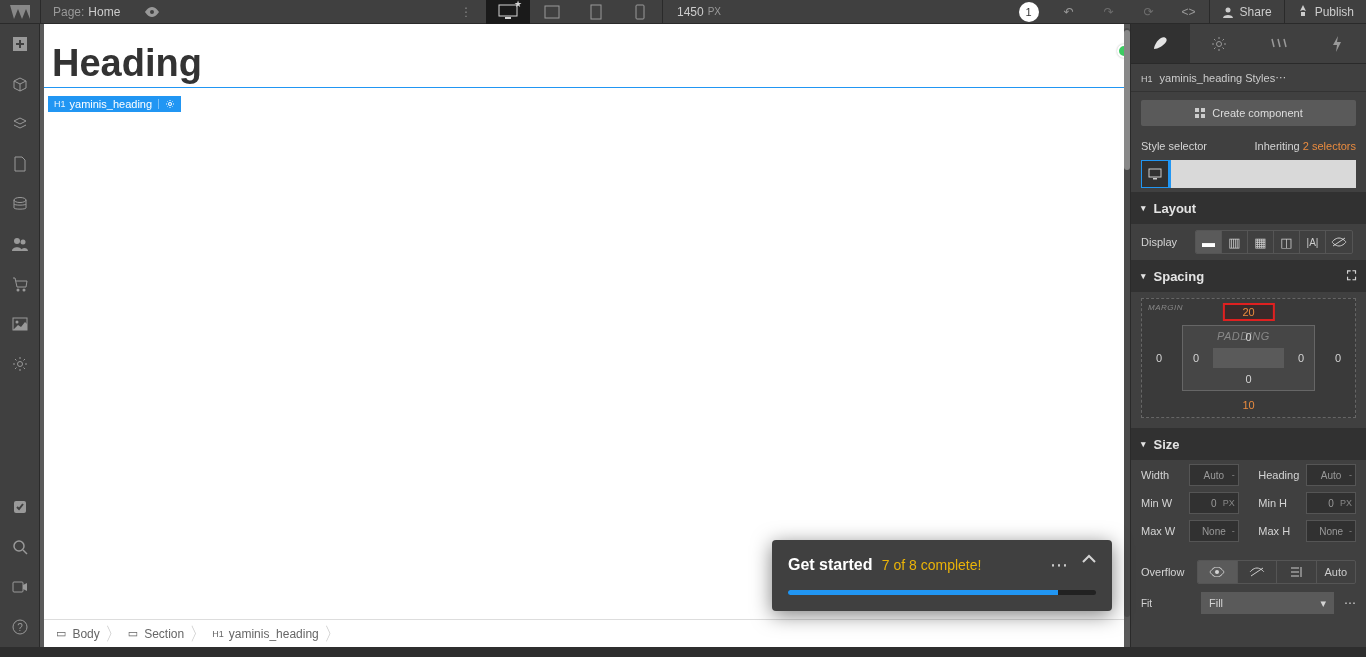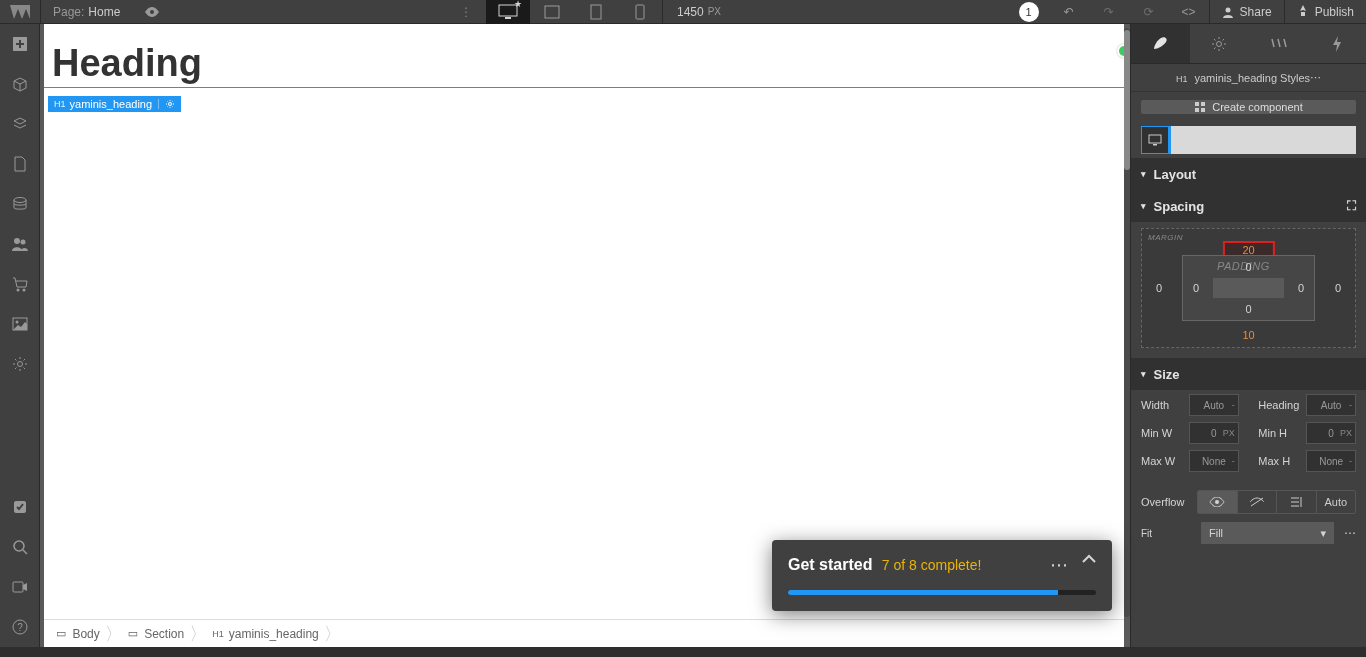--- a/index.html
+++ b/index.html
@@ -47,22 +47,22 @@
 .gs-title { font-size: 16px; font-weight: bold; color: #fff; }
 .gs-sub { font-size: 14px; color: #eab308; margin-left: 6px; }
 .gs-icons { display: flex; gap: 14px; color: #d4d4d4; }
 .gs-progress { margin-top: 14px; height: 5px; background: #222; border-radius: 3px; position: relative; overflow: hidden; }
 .gs-progress .bar { position: absolute; left: 0; top: 0; bottom: 0; width: 87.5%; background: #2196f3; }
 
 .right-panel { width: 236px; background: #404040; border-left: 1px solid #2a2a2a; display: flex; flex-direction: column; overflow: hidden; }
 .rp-tabs { height: 40px; display: flex; border-bottom: 1px solid #2a2a2a; }
 .rp-tab { flex: 1; display: flex; align-items: center; justify-content: center; color: #999; cursor: pointer; }
 .rp-tab.active { background: #313131; color: #fff; }
-.rp-section-hd { height: 24px; background: #404040; display: flex; align-items: center; padding: 0 10px; font-size: 11px; color: #ccc; border-bottom: 1px solid #333; justify-content: center; }
-.create-comp { margin: 8px 10px; height: 14px; background: #5a5a5a; color: #ddd; display: flex; align-items: center; justify-content: center; font-size: 11px; border-radius: 2px; cursor: pointer; }
+.rp-section-hd { height: 24px; background: #404040; display: flex; align-items: center; padding: 0 10px; font-size: 11px; color: #ccc; border-bottom: 1px solid #333; justify-content: flex-start; }
+.create-comp { margin: 8px 10px; height: 26px; background: #5a5a5a; color: #ddd; display: flex; align-items: center; justify-content: center; font-size: 11px; border-radius: 2px; cursor: pointer; }
 .create-comp .ico { margin-right: 6px; }
 .ss-row { display: flex; justify-content: space-between; padding: 6px 10px 4px; font-size: 11px; }
 .ss-row .inh-link { color: #e98b3f; }
 .ss-sel { margin: 4px 10px; display: flex; }
 .ss-sel-icon { width: 28px; height: 28px; background: #313131; display: flex; align-items: center; justify-content: center; border: 1px solid #2196f3; }
 .ss-sel-input { flex: 1; height: 28px; background: #d9d9d9; border-left: 2px solid #2196f3; }
 .ss-note { padding: 4px 10px 8px; font-size: 11px; color: #999; }
 
 .section-bar { height: 32px; background: #313131; display: flex; align-items: center; padding: 0 10px; font-size: 13px; color: #e4e4e4; font-weight: bold; }
 .section-bar .caret { margin-right: 8px; font-size: 9px; }
@@ -75,21 +75,21 @@
 .disp-btn:last-child { border-right: none; }
 .disp-btn.active { background: #5a5a5a; color: #fff; }
 
 .spacing-box { margin: 6px 10px 10px; position: relative; height: 120px; }
 .margin-box { position: absolute; inset: 0; border: 1px dashed #666; background: #3a3a3a; }
 .margin-label { position: absolute; top: 4px; left: 6px; font-size: 8px; color: #888; font-style: italic; letter-spacing: 0.5px; }
 .padding-box { position: absolute; top: 26px; bottom: 26px; left: 40px; right: 40px; border: 1px solid #666; background: #464646; }
 .padding-label { position: absolute; top: 4px; left: 6px; font-size: 11px; color: #888; font-style: italic; letter-spacing: 0.5px; margin-left: 28px; }
 .inner-box { position: absolute; top: 22px; bottom: 22px; left: 30px; right: 30px; background: #5a5a5a; }
 .sp-val { position: absolute; font-size: 11px; color: #d4d4d4; }
-.sp-val.m-top { top: 14px; left: 50%; transform: translateX(-50%); padding: 1px 18px; }
+.sp-val.m-top { top: 6px; left: 50%; transform: translateX(-50%); padding: 1px 18px; }
 .sp-val.m-top.highlighted { color: #e98b3f; outline: 2px solid #e02020; background: #3a2a2a; }
 .sp-val.m-bottom { bottom: 6px; left: 50%; transform: translateX(-50%); color: #e98b3f; }
 .sp-val.m-left { left: 14px; top: 50%; transform: translateY(-50%); }
 .sp-val.m-right { right: 14px; top: 50%; transform: translateY(-50%); }
 .sp-val.p-top { top: 5px; left: 50%; transform: translateX(-50%); }
 .sp-val.p-bottom { bottom: 5px; left: 50%; transform: translateX(-50%); }
 .sp-val.p-left { left: 10px; top: 50%; transform: translateY(-50%); }
 .sp-val.p-right { right: 10px; top: 50%; transform: translateY(-50%); }
 
 .size-grid { padding: 4px 10px 8px; }
@@ -370,33 +370,56 @@
         <svg width="12" height="12" viewBox="0 0 12 12">
             <rect x="1" y="1" width="4" height="4" fill="#ccc"></rect>
             <rect x="7" y="1" width="4" height="4" fill="#ccc"></rect>
             <rect x="1" y="7" width="4" height="4" fill="#ccc"></rect>
             <rect x="7" y="7" width="4" height="4" fill="#ccc"></rect>
           </svg>
       </span>
       <span>Create component</span>
     </div>
 
+    <div class="ss-row">
+      <span>Style selector</span>
+      <span>
+        <span>Inheriting</span>
+        <span class="inh-link" style="cursor:pointer;">2 selectors</span>
+      </span>
+    </div>
     <div class="ss-sel">
       <div class="ss-sel-icon">
         <svg width="14" height="12" viewBox="0 0 14 12">
             <rect x="1" y="1" width="12" height="8" stroke="#ccc" fill="none"></rect>
             <rect x="5" y="10" width="4" height="1.5" fill="#ccc"></rect>
           </svg>
       </div>
       <div class="ss-sel-input"></div>
     </div>
 
     <div class="section-bar">
       <span class="caret">▾</span>
       <span>Layout</span>
+    </div>
+    <div class="display-row">
+      <span class="lbl">Display</span>
+      <div class="disp-btns">
+        <div class="disp-btn active">▬</div>
+        <div class="disp-btn">▥</div>
+        <div class="disp-btn">▦</div>
+        <div class="disp-btn">◫</div>
+        <div class="disp-btn" style="font-size:10px;">|A|</div>
+        <div class="disp-btn">
+          <svg width="16" height="10" viewBox="0 0 16 10">
+              <path d="M1 5 C1 5 4 1 8 1 S15 5 15 5 12 9 8 9 1 5 1 5" stroke="#ccc" fill="none"></path>
+              <path d="M2 9 L14 1" stroke="#ccc"></path>
+            </svg>
+        </div>
+      </div>
     </div>
 
     <div class="section-bar">
       <span class="caret">▾</span>
       <span>Spacing</span>
       <span class="right-ico">⛶</span>
     </div>
     <div class="spacing-box">
       <div class="margin-box">
         <span class="margin-label">MARGIN</span>

